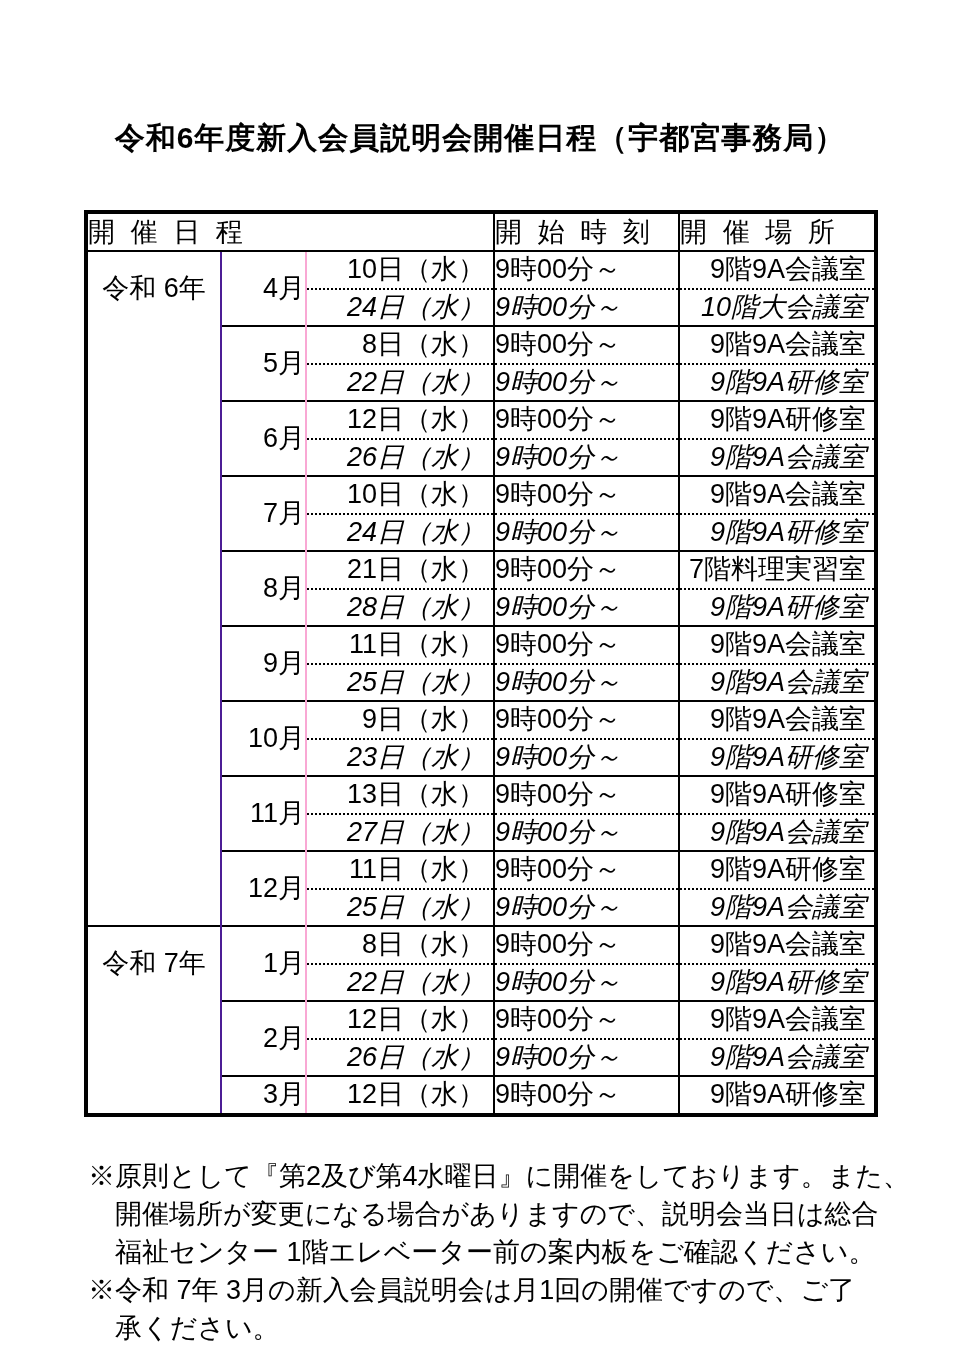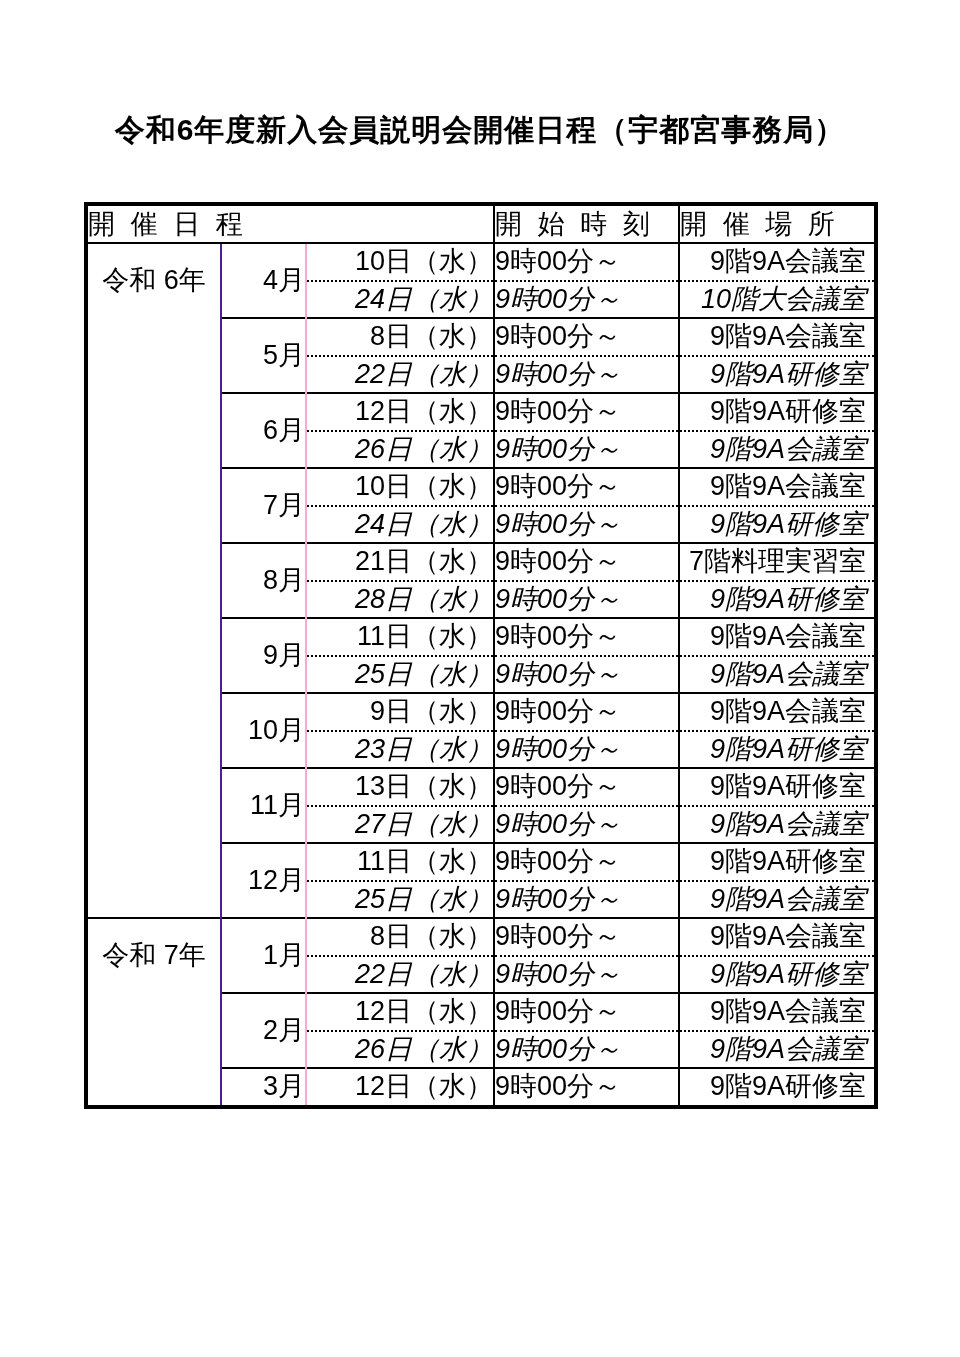--- a/index.html
+++ b/index.html
@@ -10,21 +10,21 @@
     font-family: "Liberation Sans", sans-serif;
   }
   .page {
     position: relative;
     width: 960px;
     height: 1357px;
     background: #ffffff;
     overflow: hidden;
   }
   .title {
-    margin: 8px;
+    margin: 16px;
     padding-top: 102px;
     text-align: center;
     font-size: 30px;
     font-weight: bold;
     line-height: 40px;
     letter-spacing: 1px;
   }
   table.schedule {
     border-collapse: collapse;
     table-layout: fixed;
@@ -68,21 +68,21 @@
     justify-content: center;
   }
   td.month-cell {
     border-right: 2px solid #f9a8d4;
     text-align: right;
     vertical-align: middle;
   }
   td.day-cell {
     border-right: 2px solid #000;
     text-align: right;
-    padding-right: 0;
+    padding-right: 8px;
   }
   td.time-cell {
     border-right: 2px solid #000;
     text-align: left;
   }
   td.place-cell {
     text-align: right;
     padding-right: 8px;
   }
   tr.month-first td { border-top: 2px solid #000; }
@@ -249,14 +249,21 @@
         </tr>
         <tr class="month-first">
           <td class="month-cell" rowspan="1">3月</td>
           <td class="day-cell">12日（水）</td>
           <td class="time-cell">9時00分～</td>
           <td class="place-cell">9階9A研修室</td>
         </tr>
       </tbody>
   </table>
 
+  <div class="notes" id="notes">
+      <div class="note-line">※原則として『第2及び第4水曜日』に開催をしております。また、</div>
+      <div class="note-line cont">開催場所が変更になる場合がありますので、説明会当日は総合</div>
+      <div class="note-line cont">福祉センター 1階エレベーター前の案内板をご確認ください。</div>
+      <div class="note-line">※令和 7年 3月の新入会員説明会は月1回の開催ですので、ご了</div>
+      <div class="note-line cont">承ください。</div>
+    </div>
 
 </div>
 
 </body></html>

